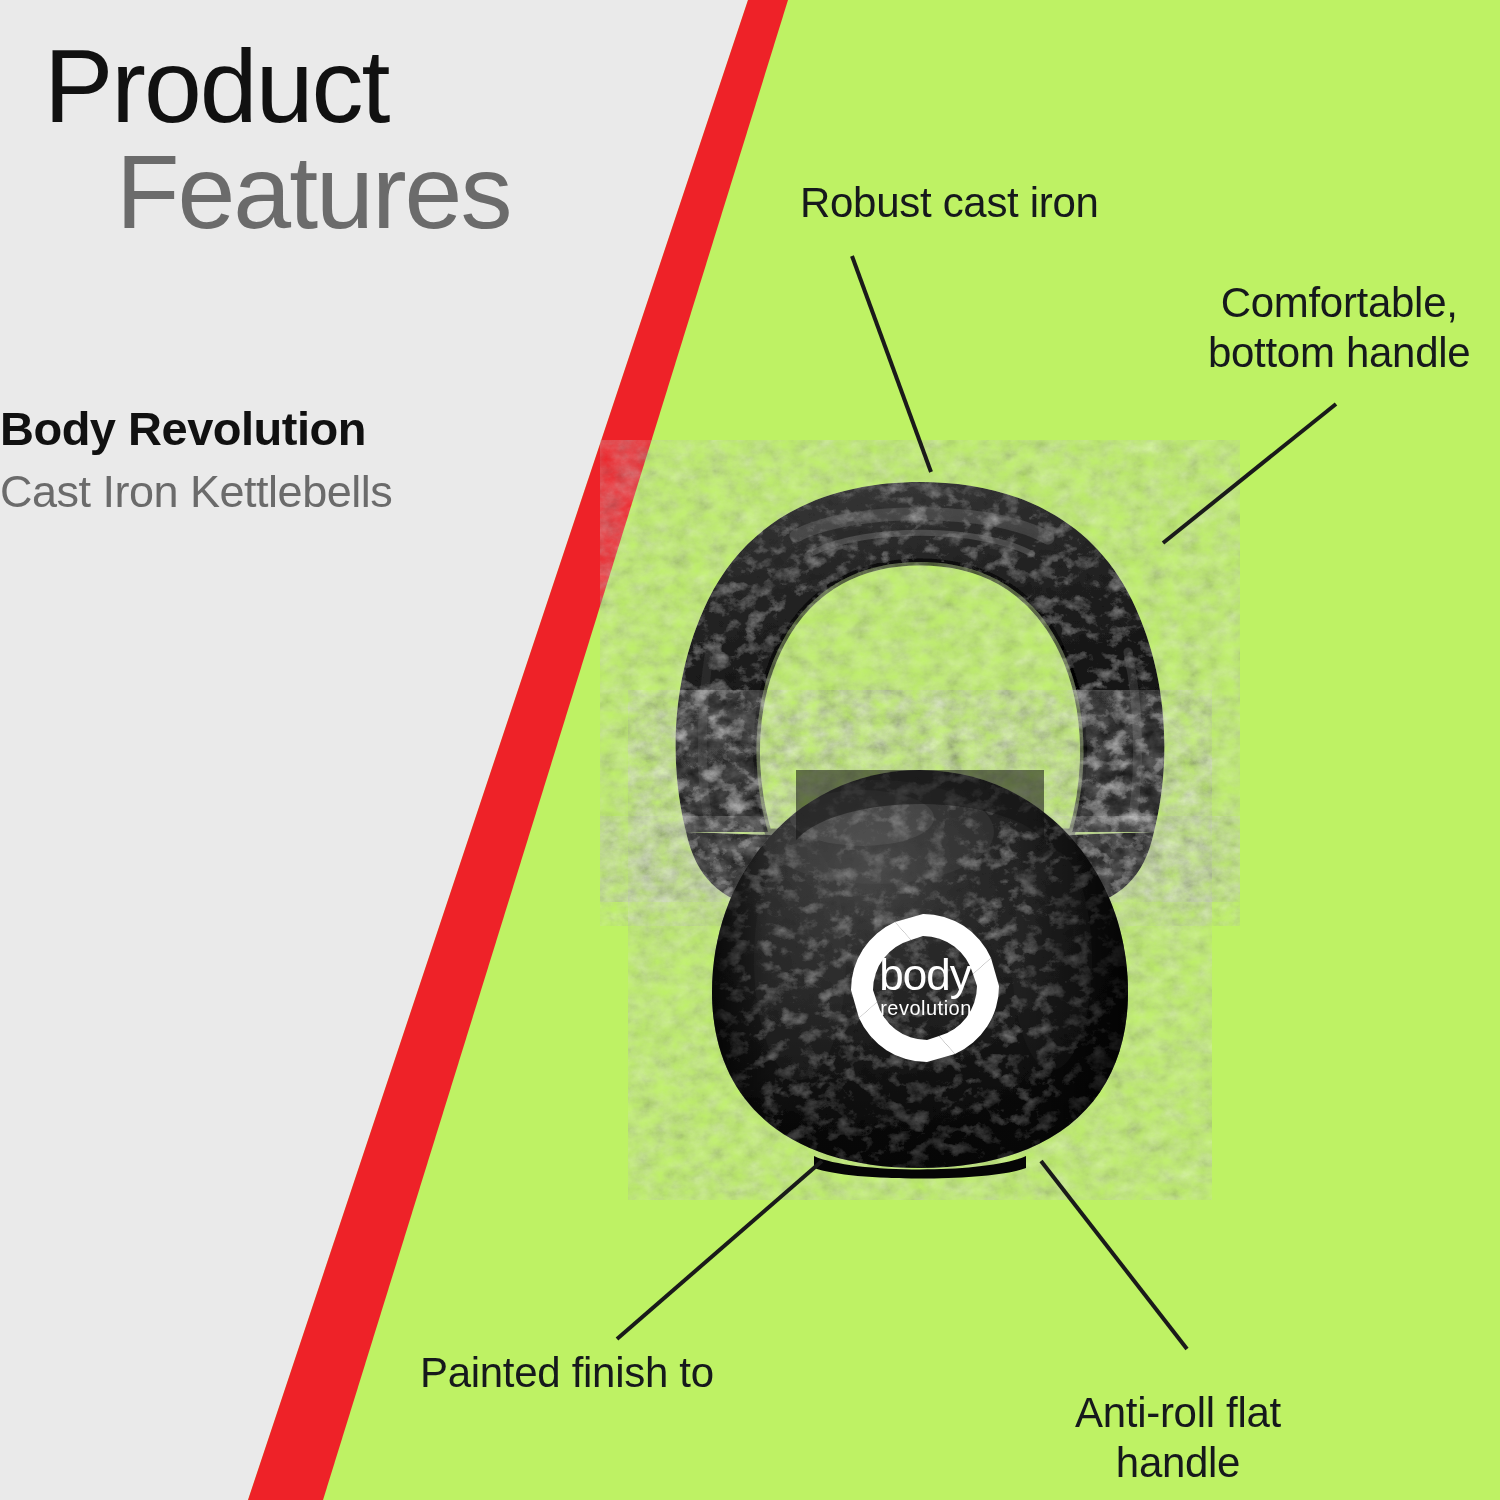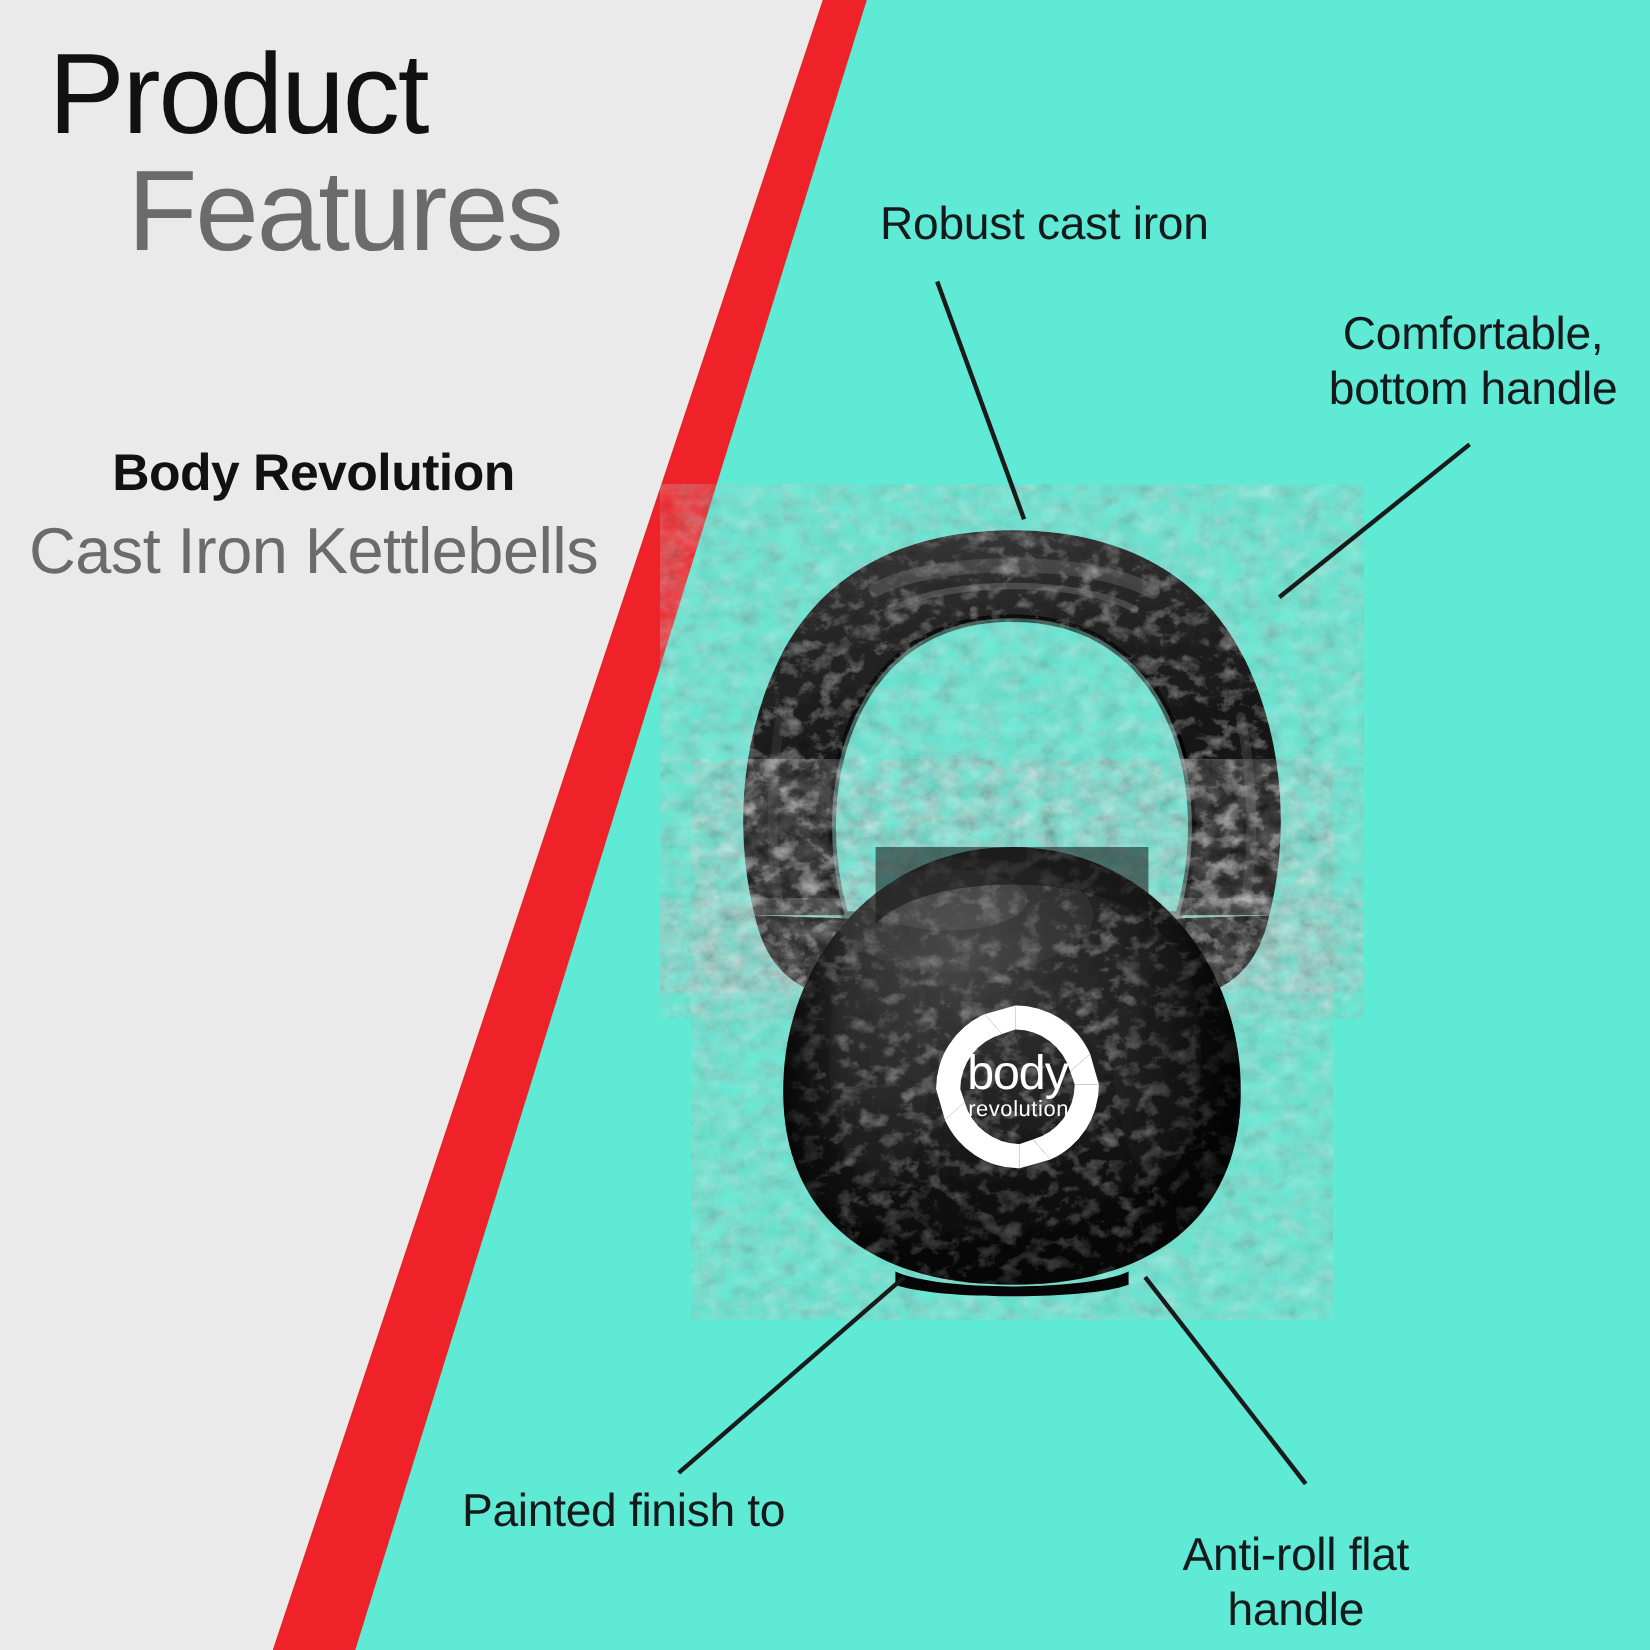--- a/index.html
+++ b/index.html
@@ -5,21 +5,21 @@
   html, body {
     margin: 0;
     padding: 0;
     background: #ffffff;
   }
   #canvas {
     position: relative;
     width: 1500px;
     height: 1500px;
     overflow: hidden;
-    background: #5eead4;
+    background: #bef264;
     font-family: "Liberation Sans", sans-serif;
     -webkit-font-smoothing: antialiased;
   }
 
   
   .bg-layer {
     position: absolute;
     inset: 0;
     pointer-events: none;
   }
@@ -49,32 +49,31 @@
     padding-left: 116px;
     margin-top: 2px;
     white-space: nowrap;
   }
 
   .brand-block {
     position: absolute;
     left: 0;
     top: 400px;
     width: 570px;
-    text-align: center;
   }
   .brand-name {
     font-size: 47px;
     font-weight: 700;
     color: #111111;
     line-height: 1.25;
     letter-spacing: -0.5px;
     white-space: nowrap;
   }
   .brand-sub {
-    font-size: 59px;
+    font-size: 45px;
     font-weight: 400;
     color: #6b6b6b;
     line-height: 1.3;
     letter-spacing: -0.5px;
     margin-top: 4px;
     white-space: nowrap;
   }
 
   
   .callout {

